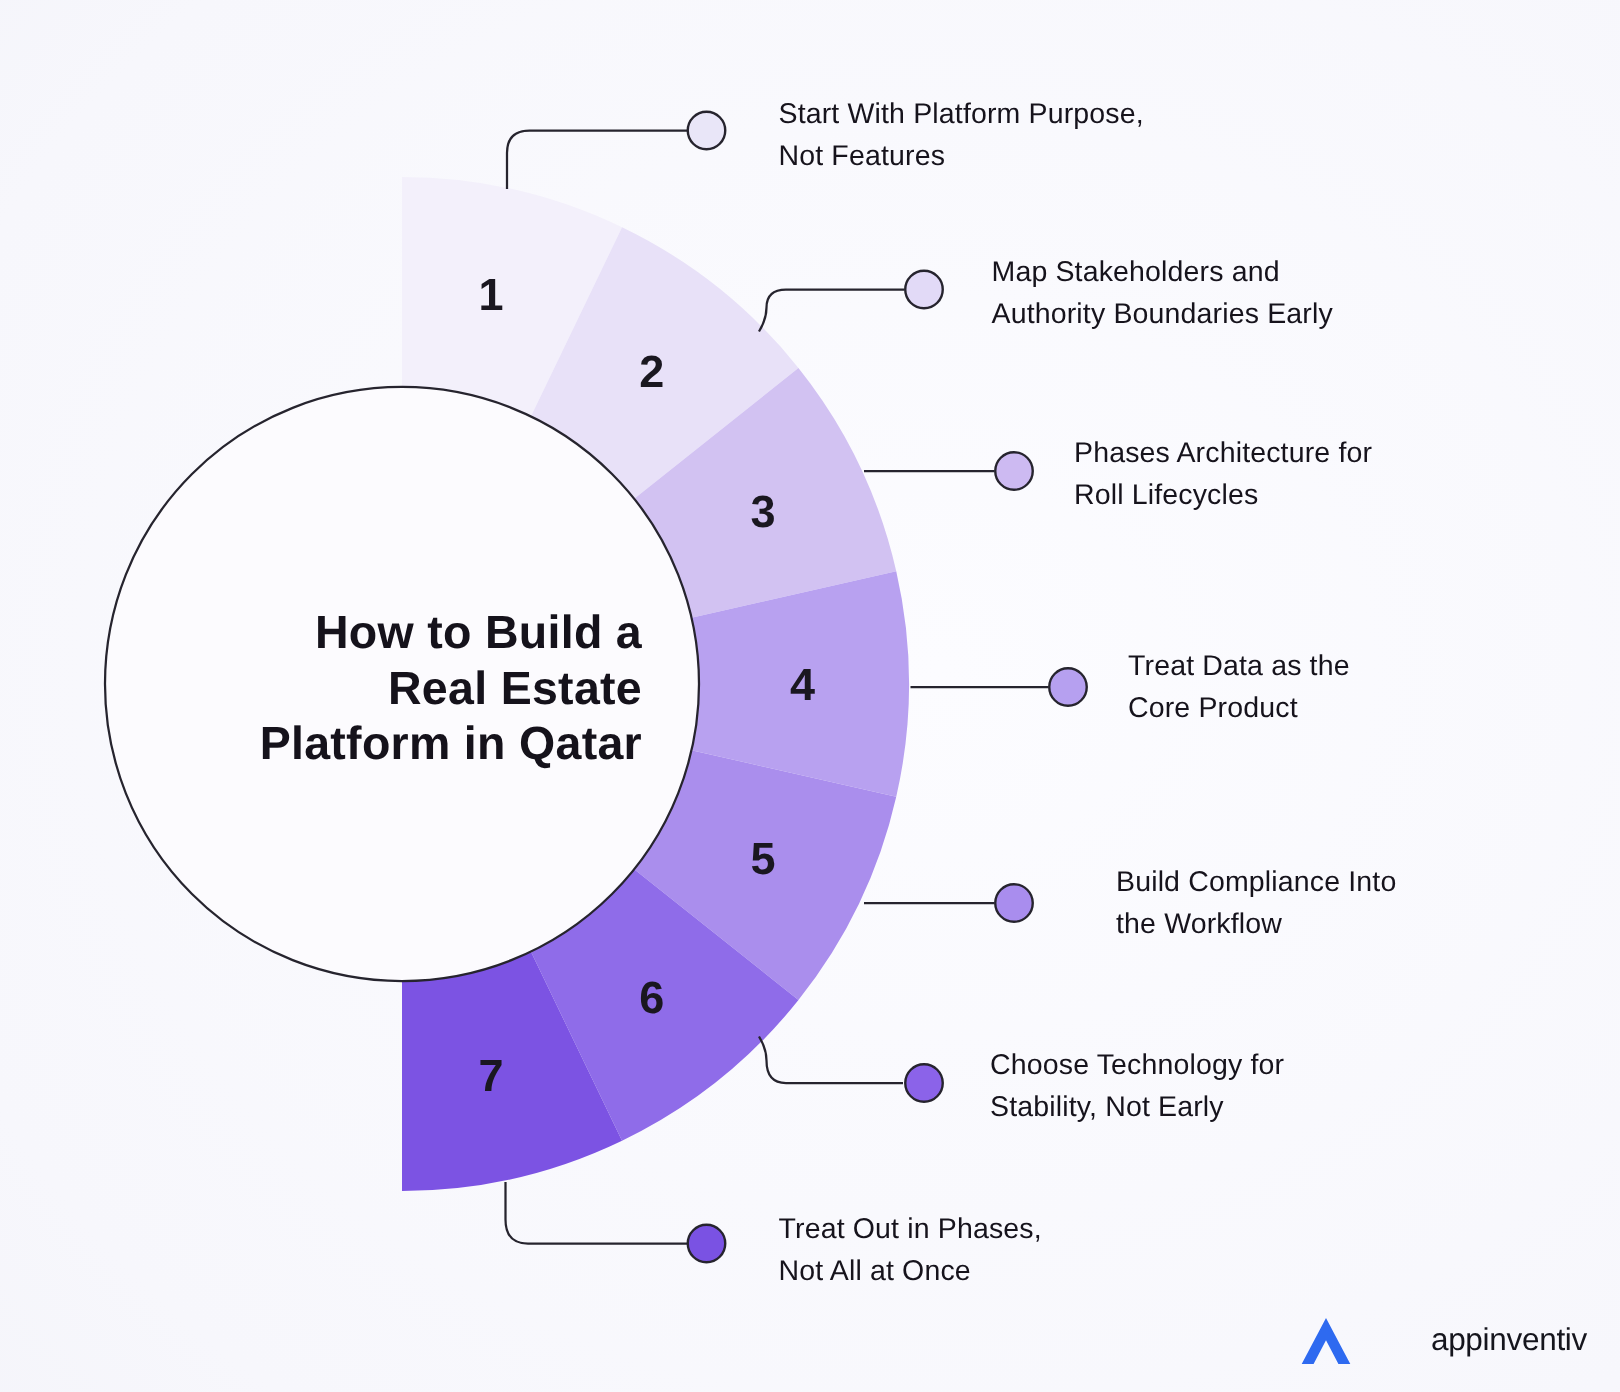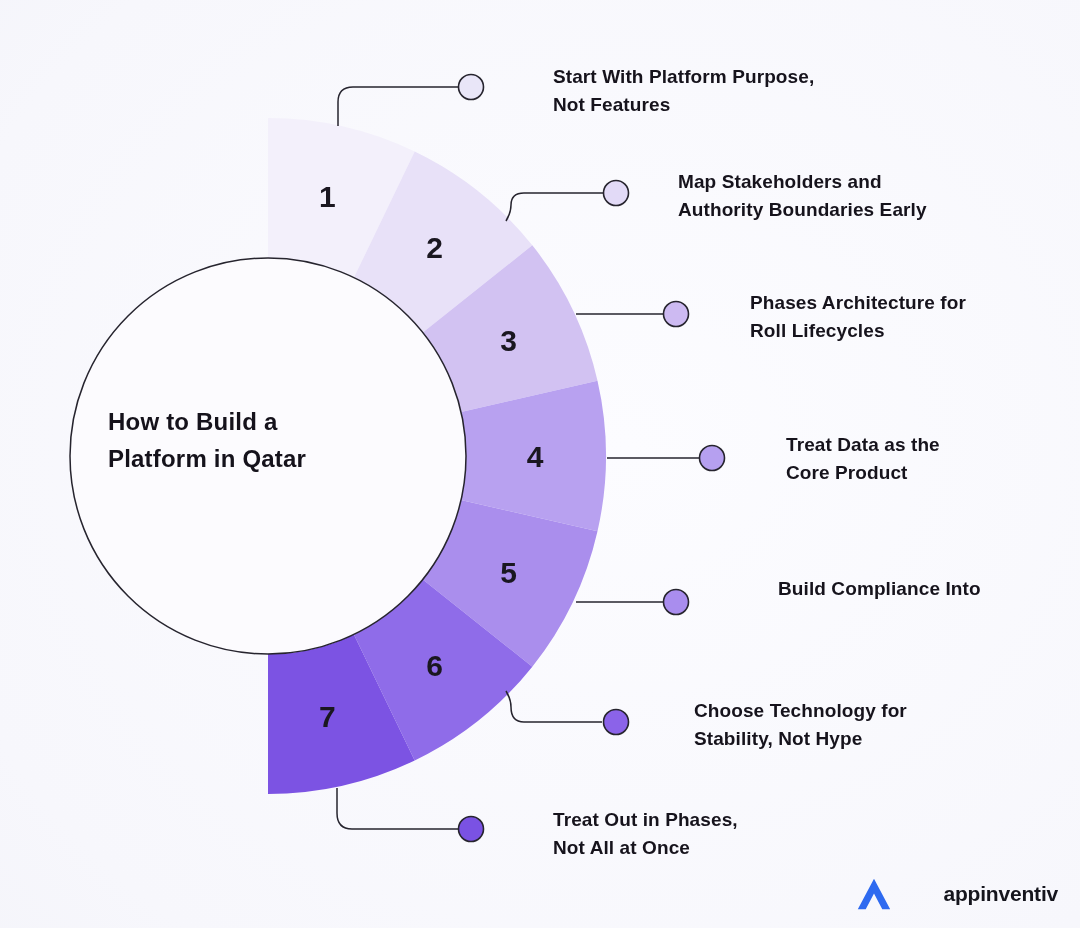--- a/index.html
+++ b/index.html
@@ -15,49 +15,48 @@
   .seg-number {
     font-family: "Liberation Sans", sans-serif;
     font-size: 30px;
     font-weight: 700;
   }
   .center-title {
     position: absolute;
     left: 108px;
     top: 403px;
     width: 320px;
-    text-align: left;
-    font-size: 24px;
+    text-align: right;
+    font-size: 31px;
     font-weight: 700;
     line-height: 37px;
     color: #15121b;
     letter-spacing: 0.2px;
   }
   .step-label {
     position: absolute;
     font-size: 19px;
-    font-weight: 700;
+    font-weight: 400;
     line-height: 28px;
     color: #16131c;
     letter-spacing: 0.1px;
     white-space: nowrap;
-    margin-left: 34px;
   }
   .step-label span { display: block; }
   .logo {
     position: absolute;
     right: 22px;
     bottom: 16px;
     display: flex;
     align-items: center;
     gap: 5px;
   }
   .logo-text {
     font-size: 21px;
-    font-weight: 700;
+    font-weight: 400;
     letter-spacing: -0.2px;
     margin-left: 46px;
   }
 </style>
 </head>
 <body>
 
 <div class="canvas">
 
   <svg class="wheel" width="1080" height="928" viewBox="0 0 1080 928">
@@ -93,46 +92,48 @@
         <text x="508.6" y="340.2" text-anchor="middle" dy="0.36em" class="seg-number" fill="#1a1720">3</text>
         <text x="535.0" y="456.0" text-anchor="middle" dy="0.36em" class="seg-number" fill="#1a1720">4</text>
         <text x="508.6" y="571.8" text-anchor="middle" dy="0.36em" class="seg-number" fill="#1a1720">5</text>
         <text x="434.5" y="664.7" text-anchor="middle" dy="0.36em" class="seg-number" fill="#1a1720">6</text>
         <text x="327.4" y="716.3" text-anchor="middle" dy="0.36em" class="seg-number" fill="#1a1720">7</text>
       </g>
   </svg>
 
   <div class="center-title">
     <span style="display:block">How to Build a</span>
+    <span style="display:block">Real Estate</span>
     <span style="display:block">Platform in Qatar</span>
   </div>
 
   <div>
       <div class="step-label" style="left: 519px; top: 63px; color: rgb(22, 19, 28);">
         <span>Start With Platform Purpose,</span>
         <span>Not Features</span>
       </div>
-      <div class="step-label" style="left: 644px; top: 168px; color: rgb(22, 19, 28);">
+      <div class="step-label" style="left: 661px; top: 168px; color: rgb(22, 19, 28);">
         <span>Map Stakeholders and</span>
         <span>Authority Boundaries Early</span>
       </div>
       <div class="step-label" style="left: 716px; top: 289px; color: rgb(22, 19, 28);">
         <span>Phases Architecture for</span>
         <span>Roll Lifecycles</span>
       </div>
       <div class="step-label" style="left: 752px; top: 431px; color: rgb(22, 19, 28);">
         <span>Treat Data as the</span>
         <span>Core Product</span>
       </div>
       <div class="step-label" style="left: 744px; top: 575px; color: rgb(22, 19, 28);">
         <span>Build Compliance Into</span>
+        <span>the Workflow</span>
       </div>
       <div class="step-label" style="left: 660px; top: 697px; color: rgb(22, 19, 28);">
         <span>Choose Technology for</span>
-        <span>Stability, Not Hype</span>
+        <span>Stability, Not Early</span>
       </div>
       <div class="step-label" style="left: 519px; top: 806px; color: rgb(22, 19, 28);">
         <span>Treat Out in Phases,</span>
         <span>Not All at Once</span>
       </div>
     </div>
 
   <div class="logo">
     <svg width="38" height="36" viewBox="0 0 40 40">
       <path d="M20 3 L38 37 L29.2 37 L20 19.5 L10.8 37 L2 37 Z" fill="#2e6af0"></path>

